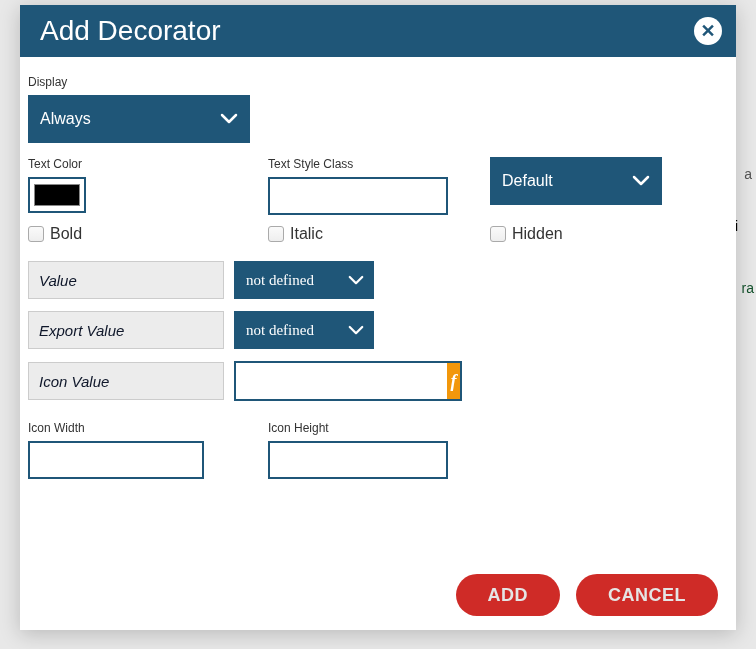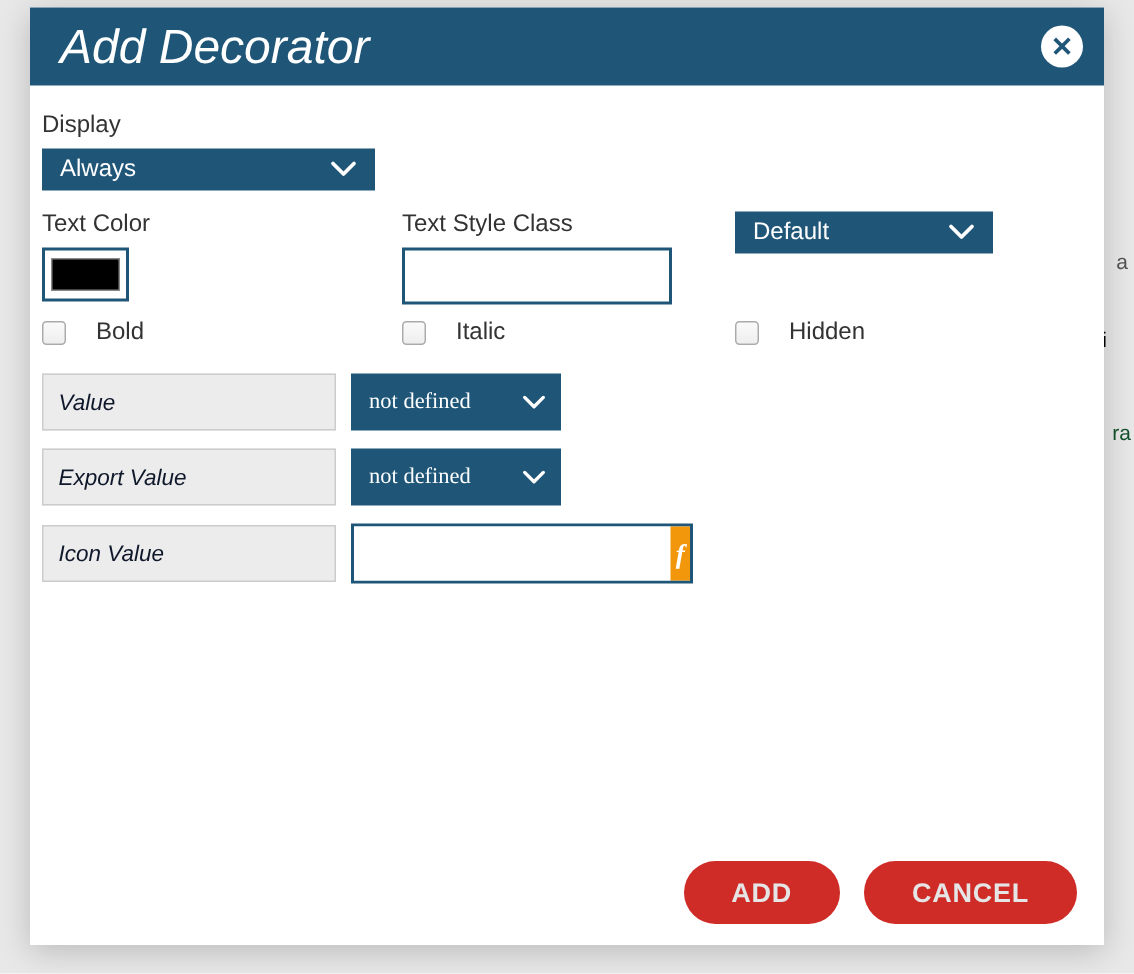--- a/index.html
+++ b/index.html
@@ -23,51 +23,50 @@
     .modal-header {
       background: #1f5678;
       color: #fff;
       height: 52px;
       display: flex;
       align-items: center;
       justify-content: space-between;
       padding: 0 14px;
     }
     .modal-title {
-      font-size: 32px;
+      font-size: 28px;
       font-weight: 400;
       padding-left: 6px;
-      font-style: italic;
     }
     .close-btn {
       width: 28px;
       height: 28px;
       border-radius: 50%;
       background: #fff;
       color: #1f5678;
       display: flex;
       align-items: center;
       justify-content: center;
       font-size: 18px;
       font-weight: 700;
       cursor: pointer;
     }
     .modal-body {
       padding: 18px 8px 18px 8px;
     }
     .field-label {
-      font-size: 16px;
+      font-size: 12px;
       color: #333;
       margin-bottom: 6px;
       display: block;
     }
     .dropdown {
       background: #1f5678;
       color: #fff;
-      height: 28px;
+      height: 48px;
       display: flex;
       align-items: center;
       justify-content: space-between;
       padding: 0 12px 0 12px;
       cursor: pointer;
       font-size: 16px;
     }
     .dropdown .chevron {
       display: inline-block;
     }
@@ -98,21 +97,21 @@
     }
     .color-swatch-inner {
       width: 46px;
       height: 22px;
       background: #000;
       border: 1px solid #888;
     }
     .checkbox-row {
       display: flex;
       align-items: center;
-      gap: 20px;
+      gap: 6px;
       font-size: 16px;
       color: #333;
     }
     .checkbox {
       width: 16px;
       height: 16px;
       border: 1px solid #aaa;
       border-radius: 3px;
       background: linear-gradient(#fafafa, #eee);
       cursor: pointer;
@@ -308,20 +307,30 @@
         <span>Icon Value</span>
       </div>
       <div class="expr-input-wrap">
         <input class="expr-input" type="text" value="" style="">
         <div class="fx-btn">
           <span>f</span>
         </div>
       </div>
     </div>
 
+    <div class="row">
+      <div class="col" style="width:240px">
+        <span class="field-label">Icon Width</span>
+        <input class="text-input" style="width: 176px;" type="text" value="">
+      </div>
+      <div class="col" style="width:240px">
+        <span class="field-label">Icon Height</span>
+        <input class="text-input" style="width: 180px;" type="text" value="">
+      </div>
+    </div>
 
   </div>
 
   <div class="modal-footer">
     <div class="pill-btn">ADD</div>
     <div class="pill-btn">CANCEL</div>
   </div>
 </div>
 
 </body></html>

